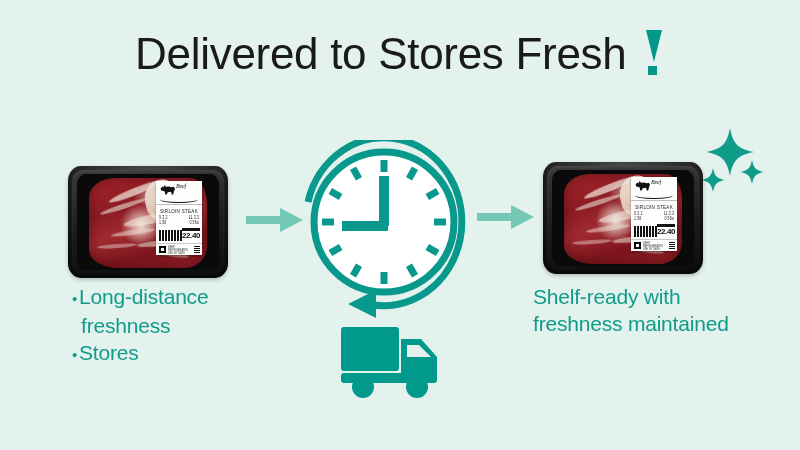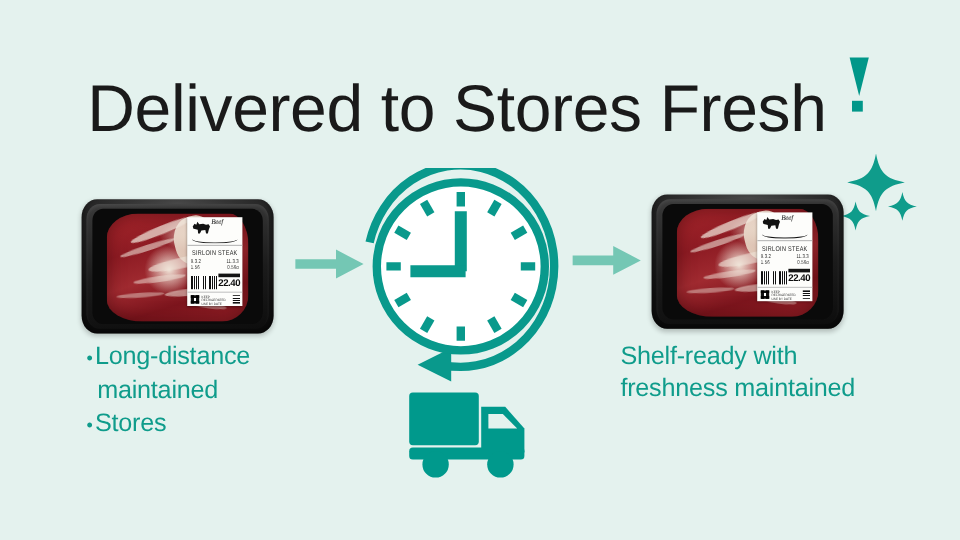--- a/index.html
+++ b/index.html
@@ -25,27 +25,26 @@
   .title-row {
     position: absolute;
     left: 0;
     top: 26px;
     width: 800px;
     text-align: center;
     white-space: nowrap;
   }
   .title-text {
     display: inline-block;
-    font-size: 55px;
+    font-size: 44px;
     font-weight: 400;
     color: #1a1a1a;
     letter-spacing: -0.3px;
     vertical-align: middle;
     line-height: 56px;
-    margin-top: 36px;
   }
   .title-bang {
     display: inline-block;
     position: relative;
     width: 22px;
     height: 44px;
     vertical-align: middle;
     margin-left: 12px;
     top: -2px;
   }
@@ -307,21 +306,21 @@
     font-size: 21px;
     line-height: 27px;
     letter-spacing: -0.2px;
   }
   .caption-left {
     left: 72px;
     top: 283px;
     width: 215px;
   }
   .caption-right {
-    left: 517px;
+    left: 533px;
     top: 283px;
     width: 250px;
   }
   .bullet-line {
     display: block;
     text-indent: -9px;
     padding-left: 9px;
     white-space: pre-line;
   }
   .bullet-line::before {
@@ -498,21 +497,21 @@
         <span class="lbl-qr"></span>
         <span class="lbl-fine">KEEP REFRIGERATED
 USE BY DATE SHOWN</span>
         <span class="lbl-qr2"></span>
       </div>
     </div>
   </div>
 
   <div class="caption caption-left">
     <span class="bullet-line">Long-distance
-maintained</span>
+freshness</span>
     <span class="bullet-line">Stores</span>
   </div>
 
   <div class="caption caption-right">
     <span class="plain-line">Shelf-ready with
 freshness maintained</span>
   </div>
 
 </div>
 

